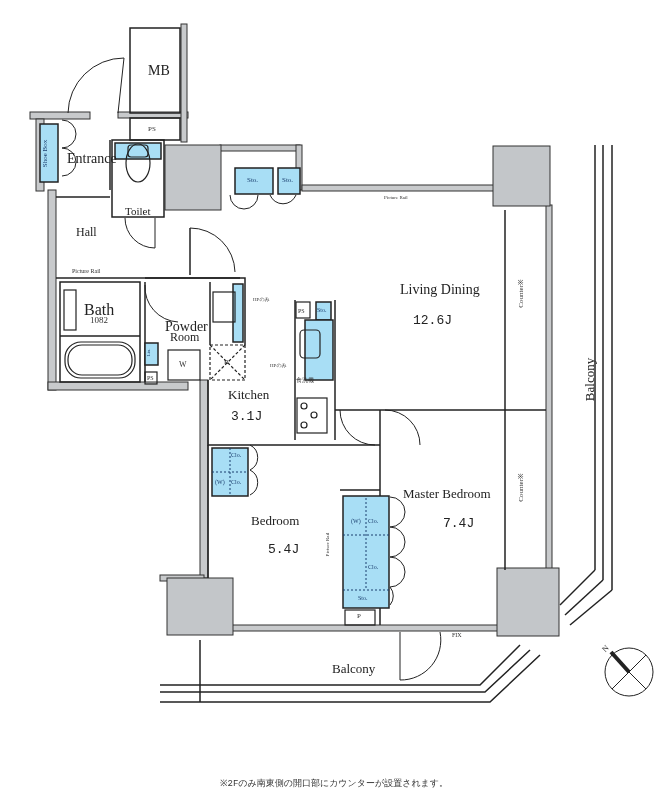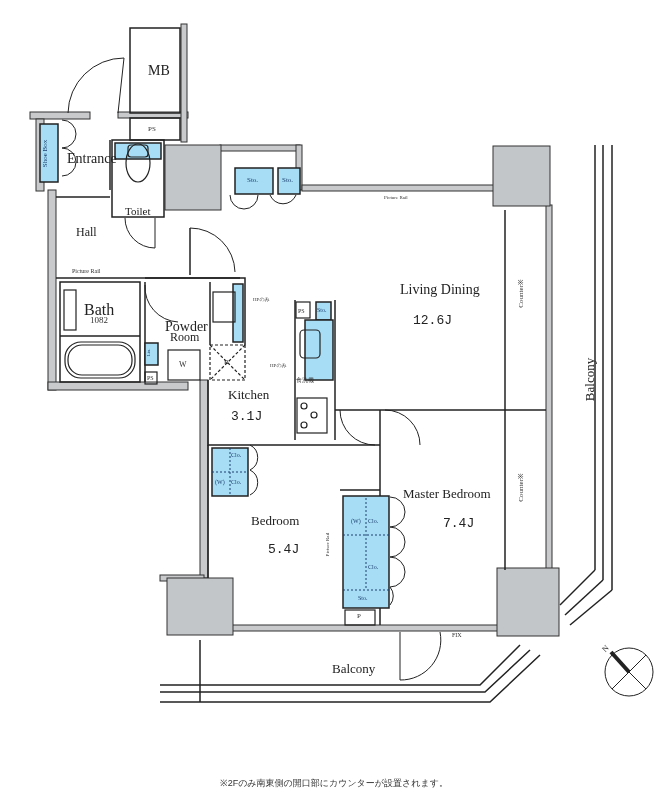--- a/index.html
+++ b/index.html
@@ -4,21 +4,21 @@
 <style>
   html, body { margin: 0; padding: 0; background: #ffffff; }
   body { width: 668px; height: 800px; position: relative; overflow: hidden; font-family: "Liberation Serif", "DejaVu Serif", serif; }
   #plan { position: absolute; left: 0; top: 0; width: 668px; height: 800px; }
   .lbl { position: absolute; color: #222; white-space: nowrap; line-height: 1; }
   .room { font-size: 13px; }
   .area { font-size: 13px; font-family: Liberation Mono, monospace; }
   .tiny { font-size: 7px; color: #333; }
   .tiny-blue { font-size: 7px; color: #1a3e6e; }
   .vert { transform: rotate(-90deg); transform-origin: center center; }
-  .note { position: absolute; left: 0; width: 668px; top: 776px; text-align: center; font-size: 9px; color: #333; font-family: Liberation Sans, sans-serif; }
+  .note { position: absolute; left: 0; width: 668px; top: 776px; text-align: center; font-size: 9px; color: #333; font-family: Liberation Mono, monospace; }
 </style>
 </head>
 <body>
 
 <svg id="plan" viewBox="0 0 668 800" xmlns="http://www.w3.org/2000/svg">
 
   <g fill="#c8cacc" stroke="#333" stroke-width="1">
 
     <rect x="30" y="112" width="60" height="7"></rect>
     <rect x="118" y="112" width="70" height="6"></rect>

